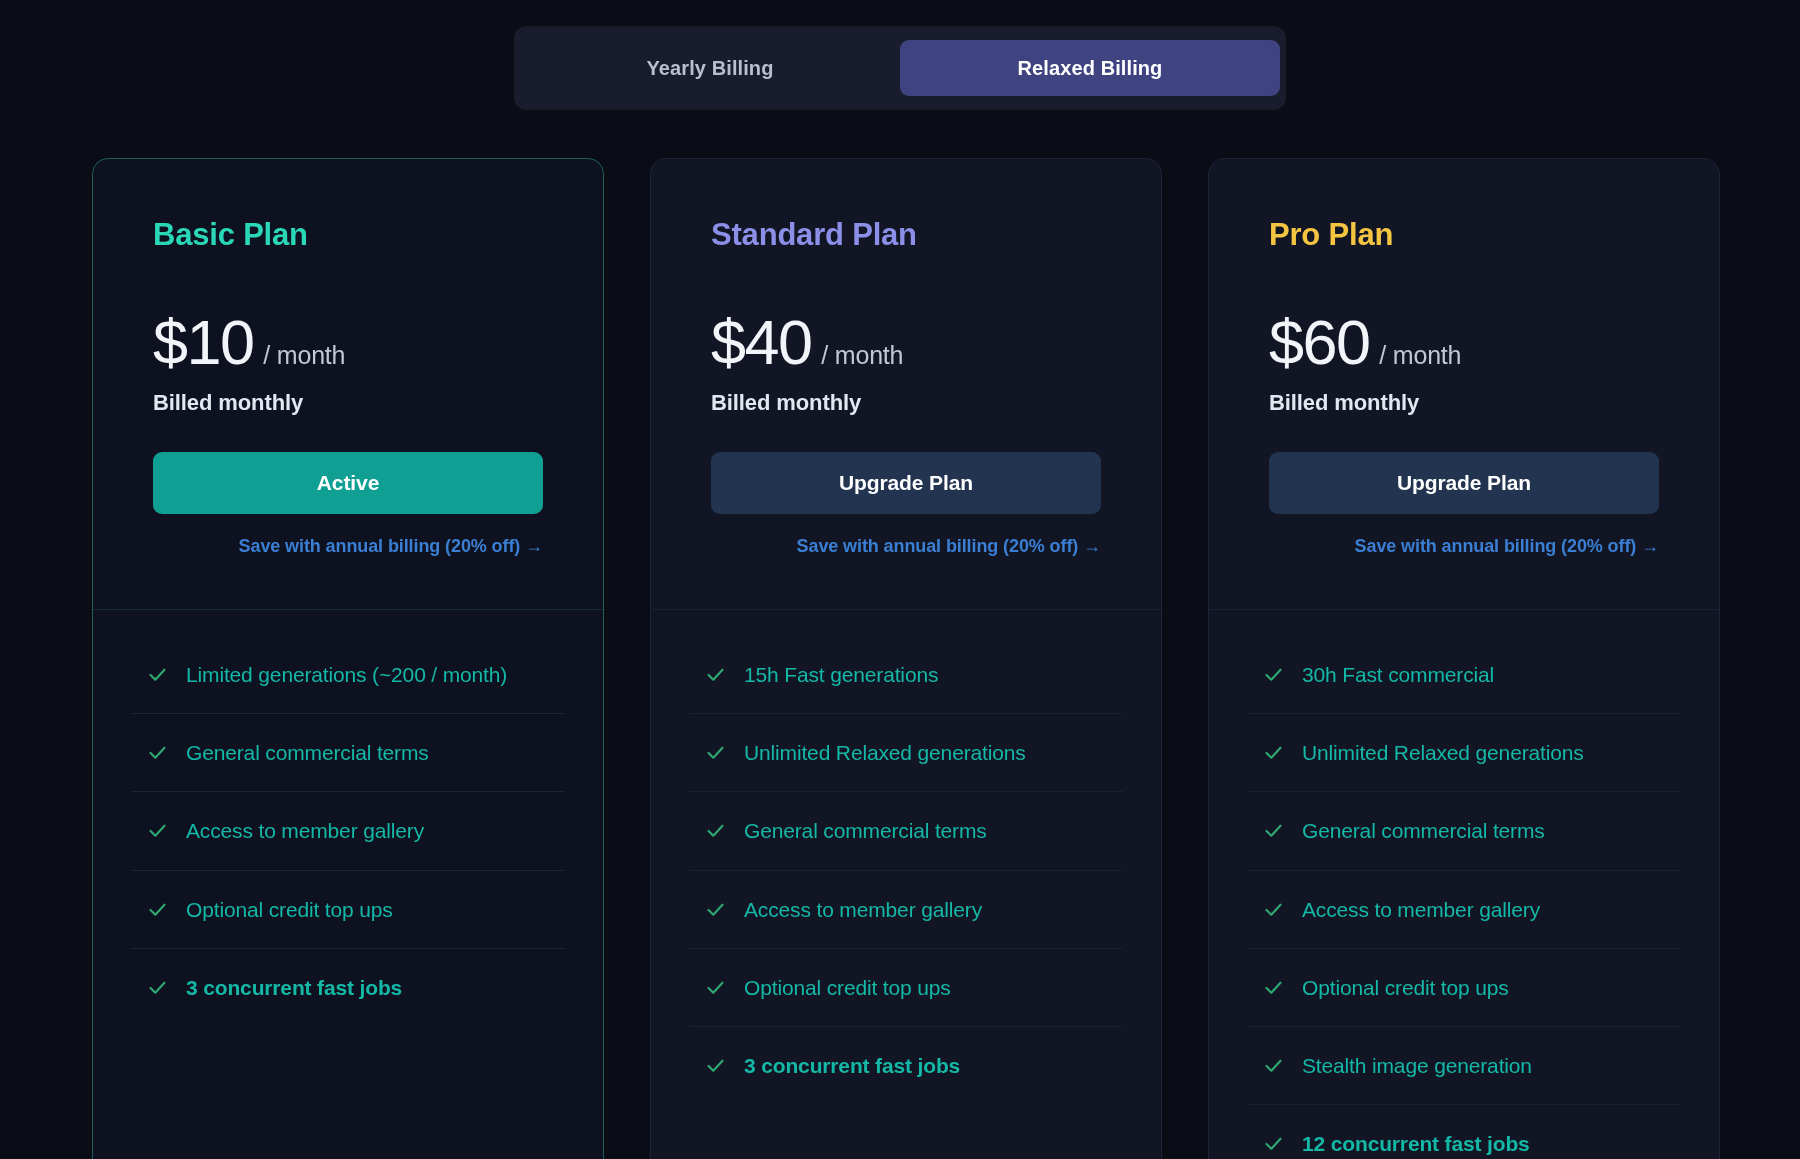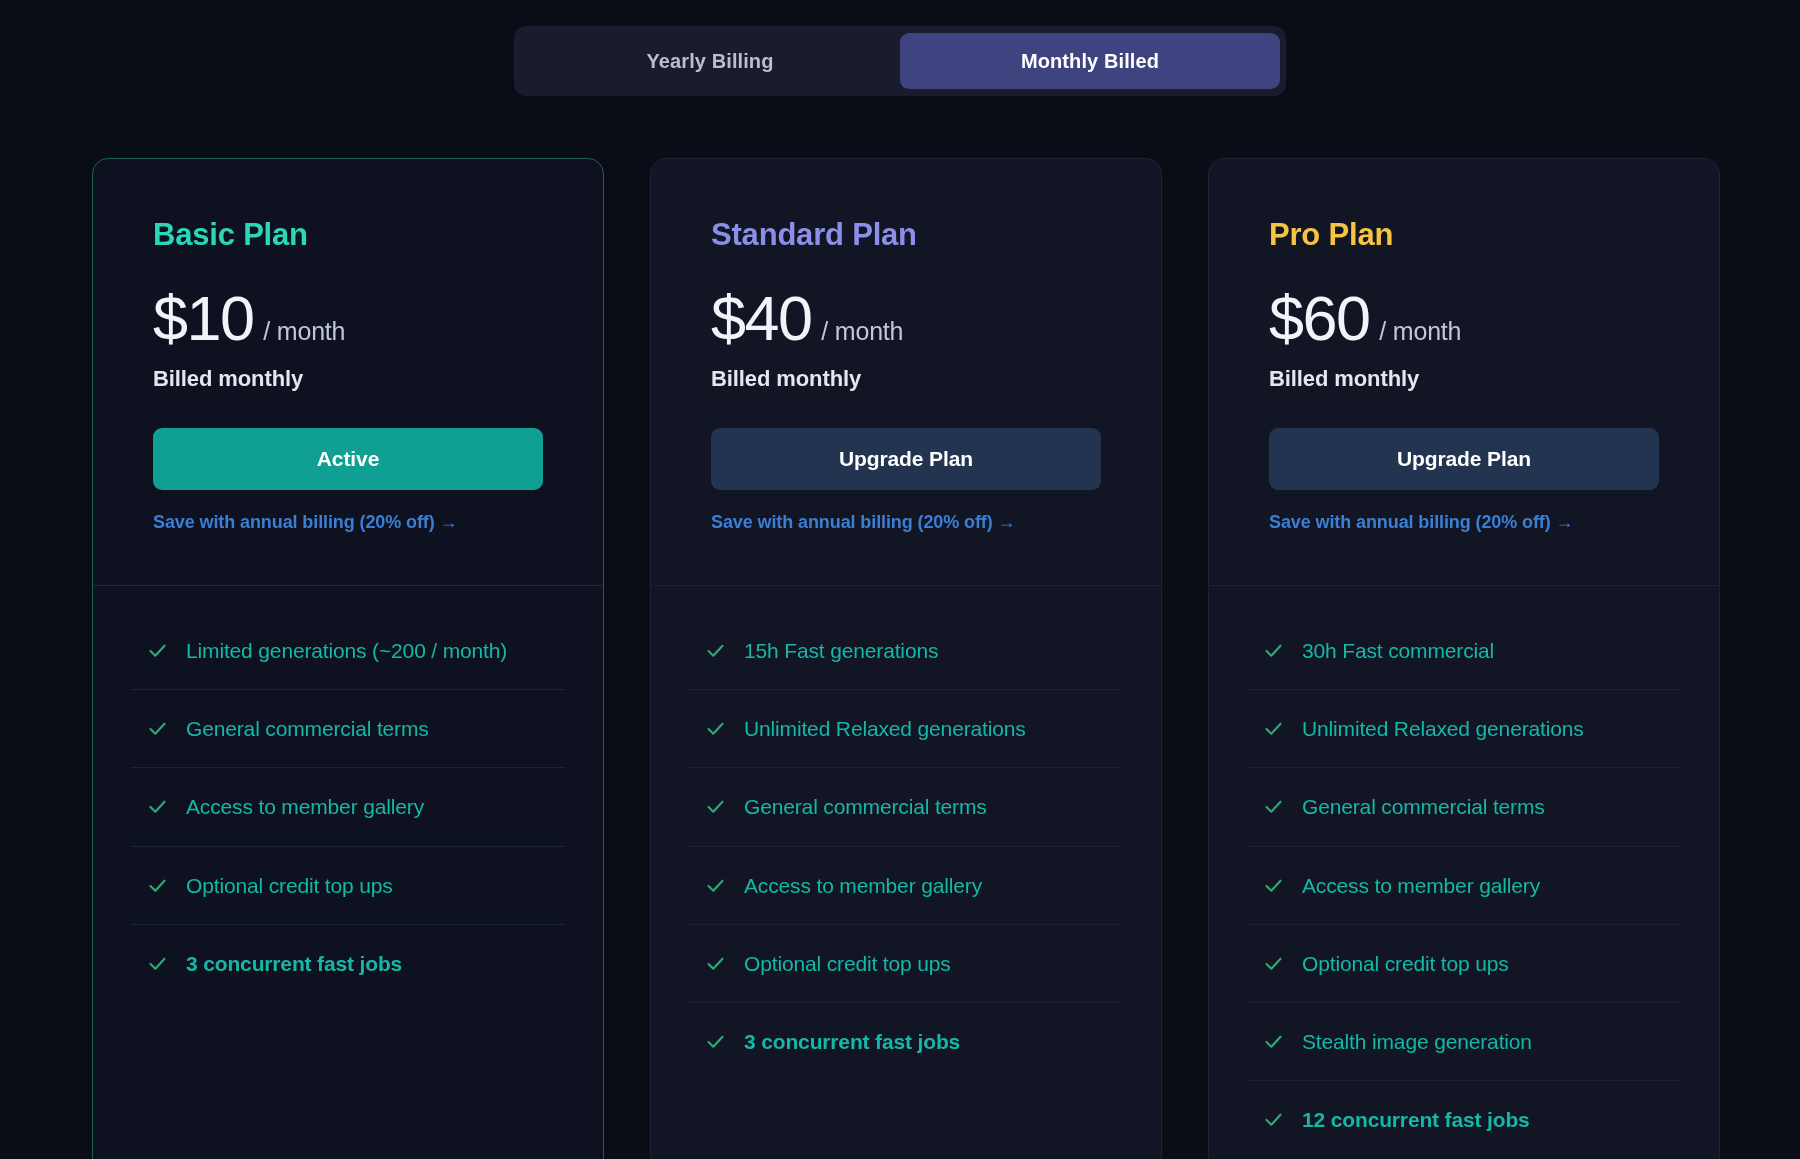--- a/index.html
+++ b/index.html
@@ -30,21 +30,21 @@
     justify-content: center;
   }
 
   .billing-toggle {
     display: flex;
     align-items: center;
     background: #191c2c;
     border-radius: 12px;
     padding: 6px;
     width: 772px;
-    height: 70px;
+    height: 84px;
   }
 
   .toggle-option {
     flex: 1 1 50%;
     height: 56px;
     display: flex;
     align-items: center;
     justify-content: center;
     border-radius: 9px;
     font-size: 20px;
@@ -90,21 +90,21 @@
 
   .card-head {
     padding: 58px 60px 0 60px;
     padding-bottom: 52px;
   }
 
   .plan-name {
     font-size: 31px;
     font-weight: 700;
     letter-spacing: -0.2px;
-    margin-bottom: 34px;
+    margin-bottom: 58px;
   }
 
   .price-row {
     display: flex;
     align-items: baseline;
     margin-bottom: 16px;
   }
 
   .price-amount {
     font-size: 63px;
@@ -146,21 +146,21 @@
     letter-spacing: -0.1px;
   }
 
   .cta.primary { background: #10a093; text-align: right; }
   .cta.secondary { background: #223css; }
   .cta.secondary { background: #22344f; }
 
   .save-link {
     display: block;
     width: 100%;
-    text-align: left;
+    text-align: right;
     margin-top: 22px;
     font-size: 18px;
     font-weight: 700;
     color: #3b7fd4;
     text-decoration: none;
     letter-spacing: -0.1px;
     cursor: pointer;
   }
 
   .card-divider {
@@ -205,21 +205,21 @@
   }
 </style>
 </head>
 <body>
 
 <div class="page">
 
   <div class="billing-toggle-wrap">
     <div class="billing-toggle" id="billing-toggle">
         <button class="toggle-option">Yearly Billing</button>
-        <button class="toggle-option active">Monthly Billed</button>
+        <button class="toggle-option active">Relaxed Billing</button>
       </div>
   </div>
 
   <div class="cards" id="cards">
       <div class="card is-active">
         <div class="card-head">
           <div class="plan-name" style="color: rgb(42, 216, 184);">Basic Plan</div>
           <div class="price-row">
             <span class="price-amount">$10</span>
             <span class="price-period">/ month</span>

